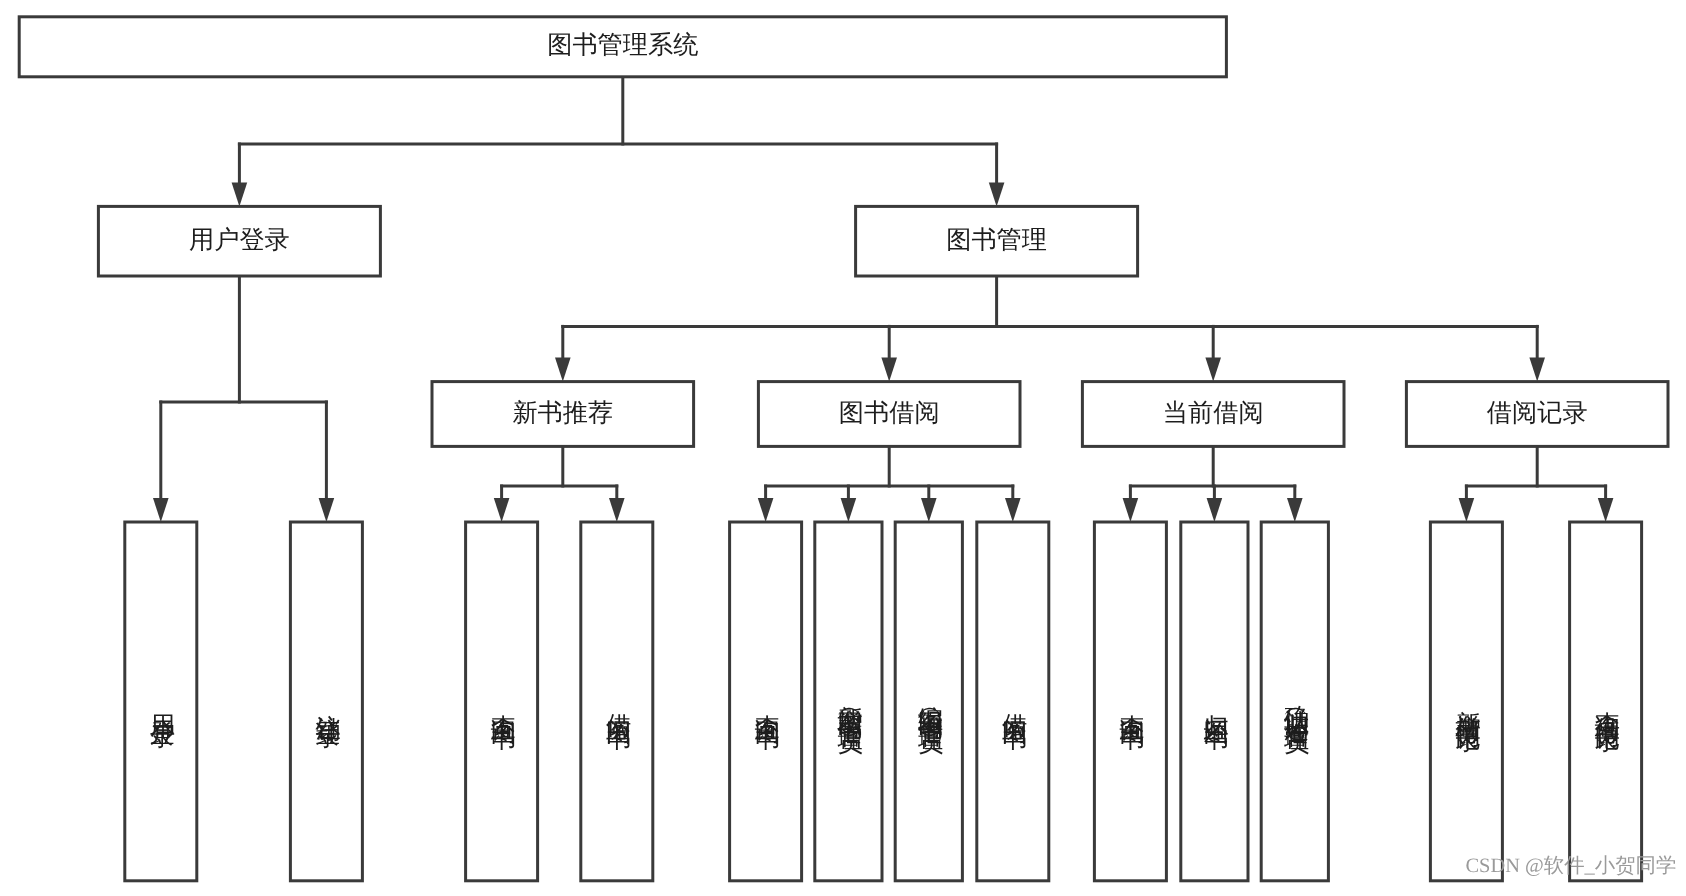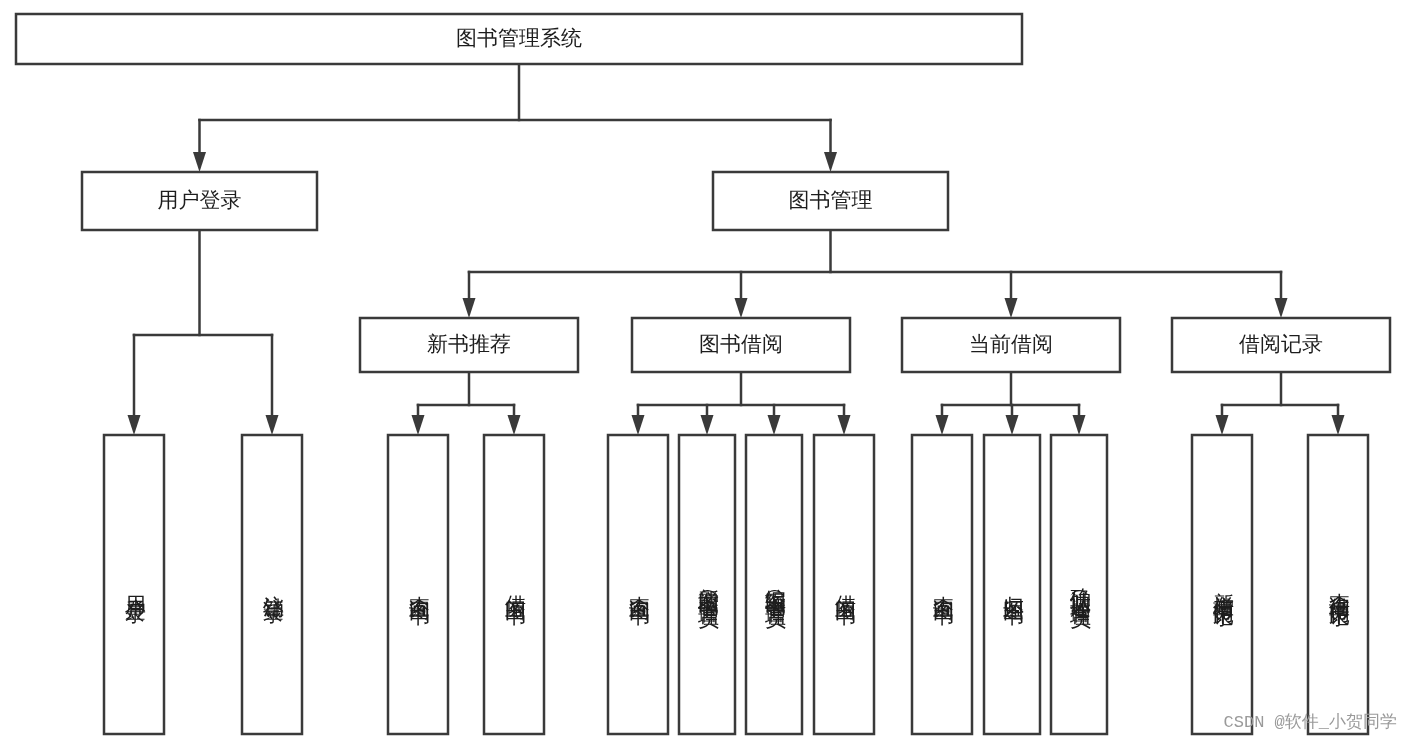--- a/index.html
+++ b/index.html
@@ -55,21 +55,21 @@
     fill: #1d1d1d;
     text-anchor: middle;
     dominant-baseline: middle;
     writing-mode: vertical-rl;
     letter-spacing: 3px;
   }
   .watermark {
     position: absolute;
     right: 8px;
     bottom: 4px;
-    font-family: Liberation Mono, monospace;
+    font-family: Liberation Serif, serif;
     font-size: 17px;
     color: #9a9a9a;
     white-space: nowrap;
     user-select: none;
   }
 </style>
 </head>
 <body>
 
 <div id="diagram-root">

